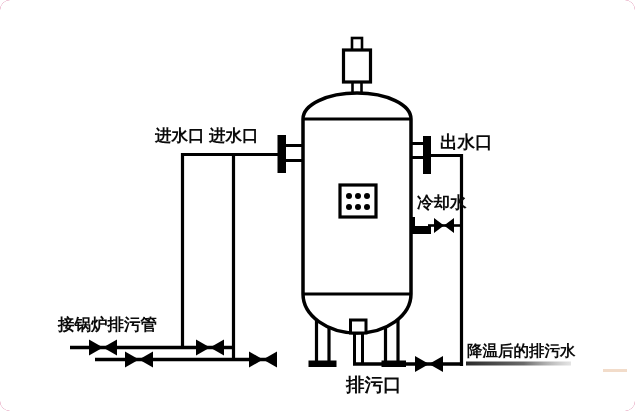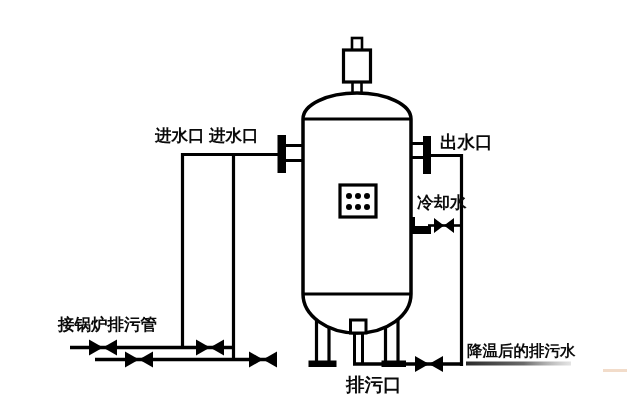--- a/index.html
+++ b/index.html
@@ -1,17 +1,17 @@
 <!DOCTYPE html>
 <html><head>
 <meta charset="utf-8">
 <style>
   html,body{margin:0;padding:0;background:#fff;}
   .stage{position:relative;width:635px;height:411px;background:#be185d;overflow:hidden;
-         font-family:"Liberation Sans","DejaVu Sans",sans-serif;}
+         font-family:"Liberation Sans","DejaVu Sans",sans-serif;border-radius:10px;}
   svg{display:block;}
   .lbl{font-family:"Liberation Sans","DejaVu Sans",sans-serif;font-weight:700;fill:#0a0a0a;}
 </style>
 </head>
 <body>
 
 <div class="stage">
 <svg width="635" height="411" viewBox="0 0 635 411">
   <defs>
     <linearGradient id="fadeUnderline" x1="0" y1="0" x2="1" y2="0">

